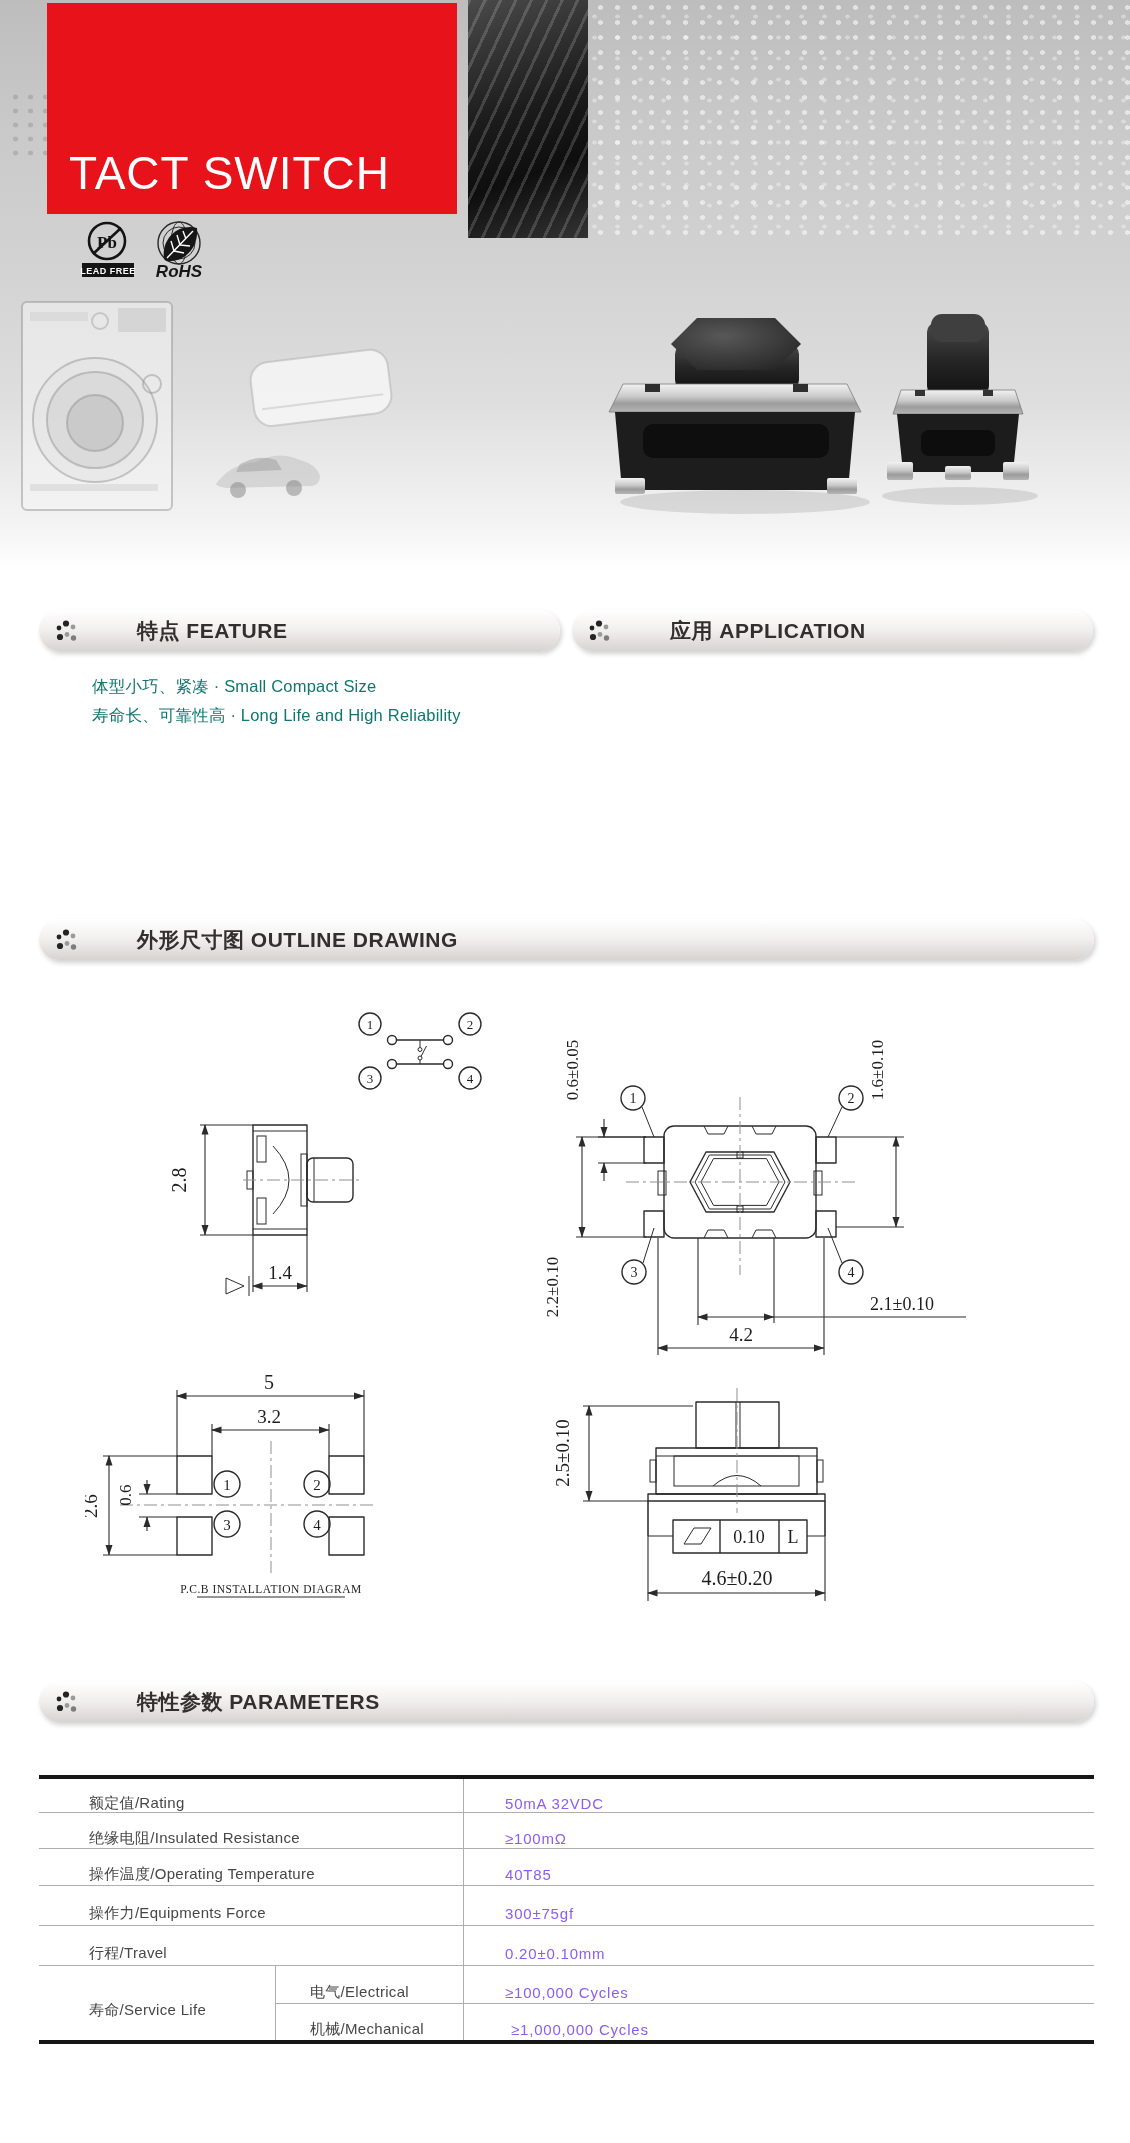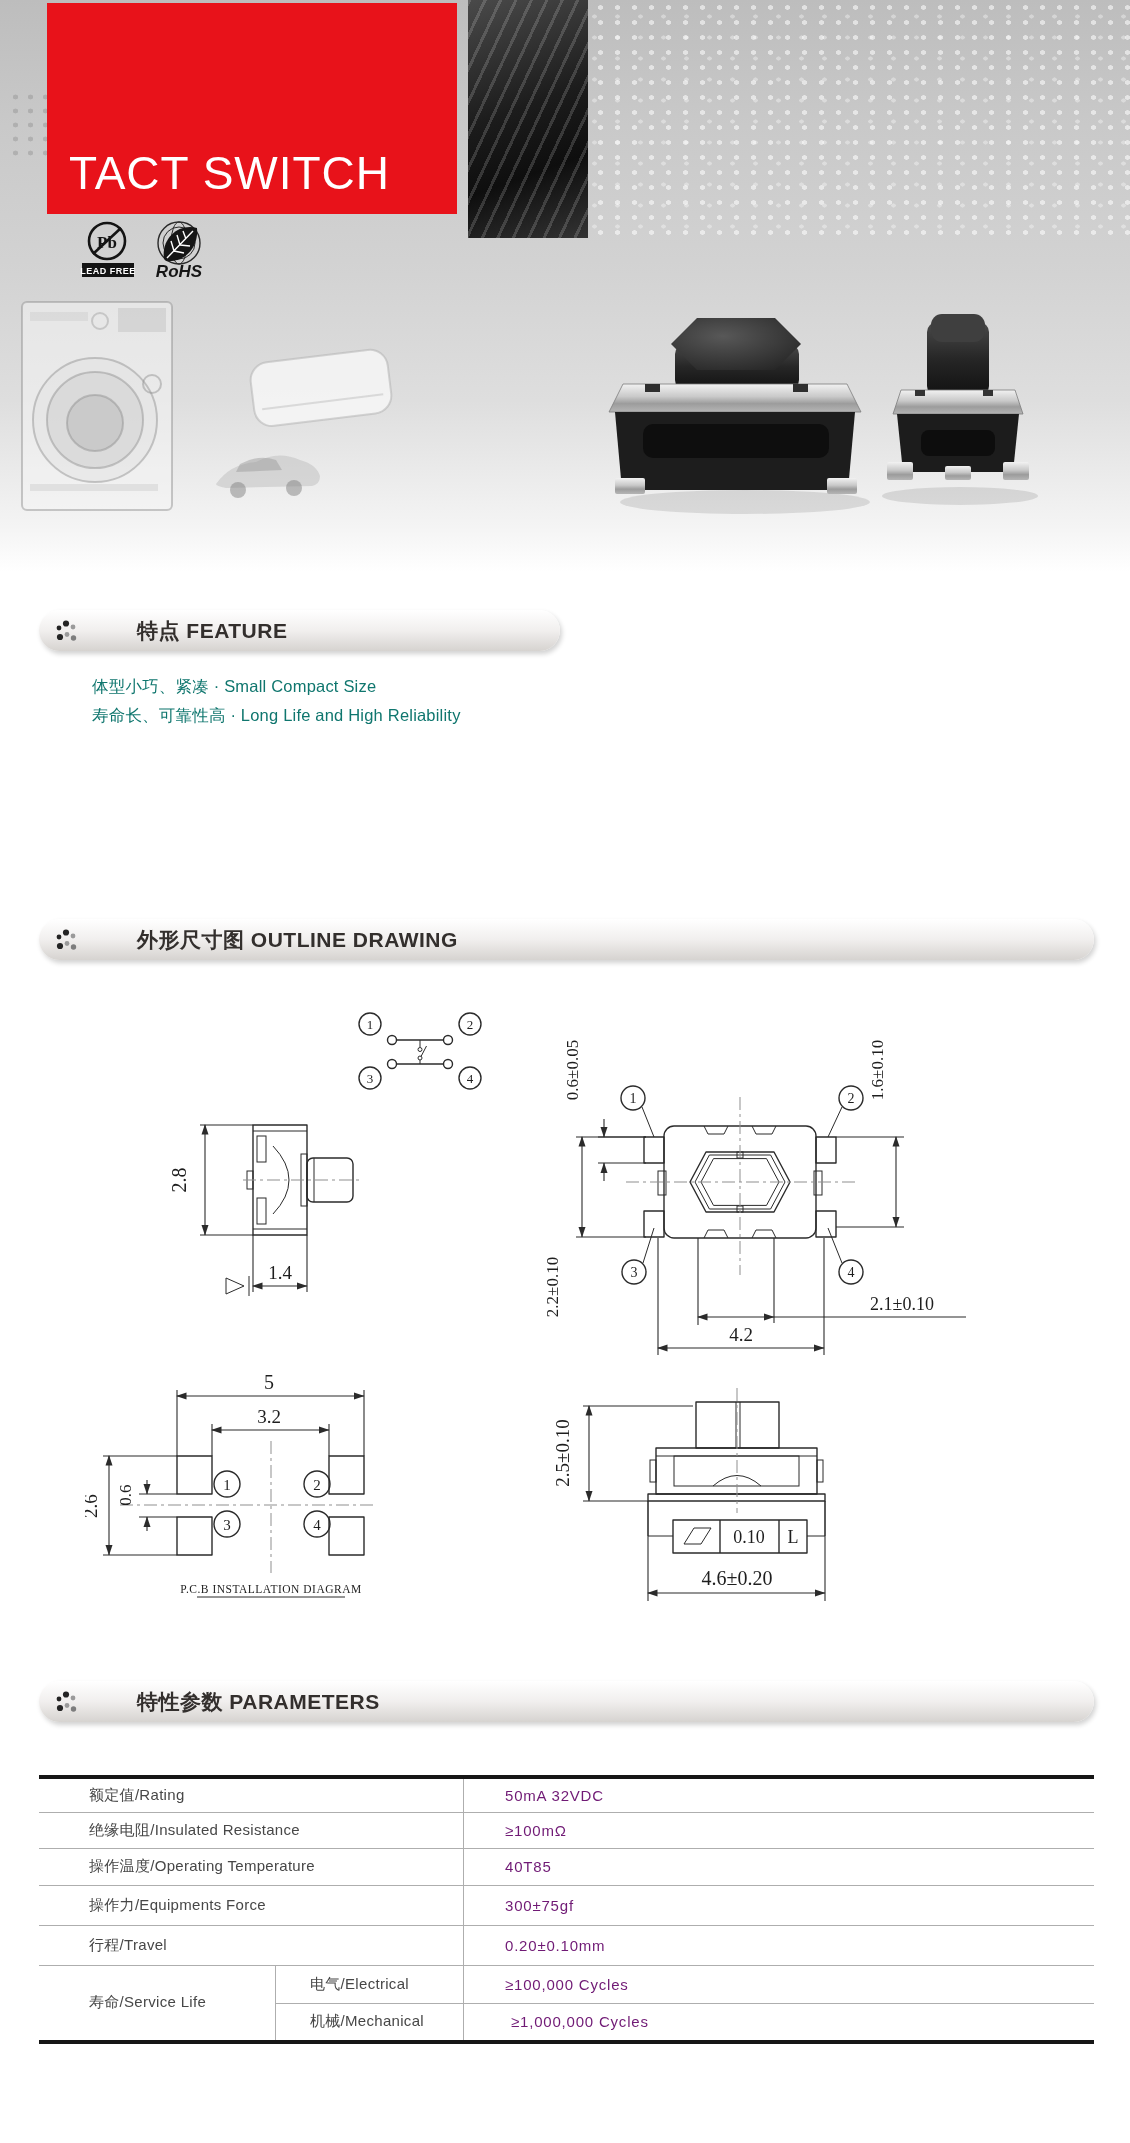--- a/index.html
+++ b/index.html
@@ -39,22 +39,22 @@
   .cl{fill:none;stroke:#8f8f8f;stroke-width:1;stroke-dasharray:13 4 3 4;}
   .dl{fill:none;stroke:#2b2b2b;stroke-width:1.1;}
   text.dim{font-family:"Liberation Serif","DejaVu Serif",serif;fill:#1e1e1e;}
   text.pin{font-family:"Liberation Serif","DejaVu Serif",serif;fill:#1e1e1e;}
 
   
   .tbl{left:39px;top:1775px;width:1055px;height:269px;}
   .bar-bk{position:absolute;left:0;width:1055px;height:4px;background:#161616;}
   .hl{position:absolute;height:1px;background:#aeaeae;}
   .vl{position:absolute;width:1px;background:#aeaeae;}
-  .cell{position:absolute;display:flex;align-items:center;font-size:15px;color:#474747;letter-spacing:.3px;white-space:nowrap;}
-  .cell.val{letter-spacing:.8px;color:#701a75;}
+  .cell{position:absolute;display:flex;align-items:center;font-size:15px;color:#474747;letter-spacing:.3px;white-space:nowrap;margin-top:8px;}
+  .cell.val{letter-spacing:.8px;color:#8b5cf6;}
 </style>
 </head>
 <body>
 
 <svg width="0" height="0" style="position:absolute">
   <defs>
     <marker id="mE" markerWidth="12" markerHeight="8" refX="10" refY="4" orient="auto" markerUnits="userSpaceOnUse">
       <path d="M0,0.5 L10.5,4 L0,7.5 Z" fill="#2b2b2b"></path>
       </marker>
     <marker id="mS" markerWidth="12" markerHeight="8" refX="1" refY="4" orient="auto" markerUnits="userSpaceOnUse">
@@ -172,20 +172,32 @@
         <circle cx="14" cy="16.5" r="2.4" fill="#9a9a9a"></circle>
           <circle cx="20.5" cy="20" r="2.7" fill="#7d7d7d"></circle>
       </svg></span>
     <span class="ttl">特点 FEATURE</span>
   </div>
   <div class="abs plist" style="left:92px;top:672px;">
     <div class="item">体型小巧、紧凑 · Small Compact Size</div>
     <div class="item">寿命长、可靠性高 · Long Life and High Reliability</div>
   </div>
 
+  <div class="abs secbar" style="left:572px;top:610px;width:521px;">
+    <span class="ticon">
+      <svg width="26" height="26" viewBox="0 0 26 26">
+        <circle cx="6" cy="10" r="2.4" fill="#242424"></circle>
+          <circle cx="13" cy="5.5" r="3.1" fill="#242424"></circle>
+        <circle cx="20" cy="9" r="2.4" fill="#9a9a9a"></circle>
+          <circle cx="7" cy="19" r="3.1" fill="#242424"></circle>
+        <circle cx="14" cy="16.5" r="2.4" fill="#9a9a9a"></circle>
+          <circle cx="20.5" cy="20" r="2.7" fill="#7d7d7d"></circle>
+      </svg></span>
+    <span class="ttl">应用 APPLICATION</span>
+  </div>
 
   <div class="abs secbar" style="left:39px;top:919px;width:1055px;">
     <span class="ticon">
       <svg width="26" height="26" viewBox="0 0 26 26">
         <circle cx="6" cy="10" r="2.4" fill="#242424"></circle>
           <circle cx="13" cy="5.5" r="3.1" fill="#242424"></circle>
         <circle cx="20" cy="9" r="2.4" fill="#9a9a9a"></circle>
           <circle cx="7" cy="19" r="3.1" fill="#242424"></circle>
         <circle cx="14" cy="16.5" r="2.4" fill="#9a9a9a"></circle>
           <circle cx="20.5" cy="20" r="2.7" fill="#7d7d7d"></circle>

